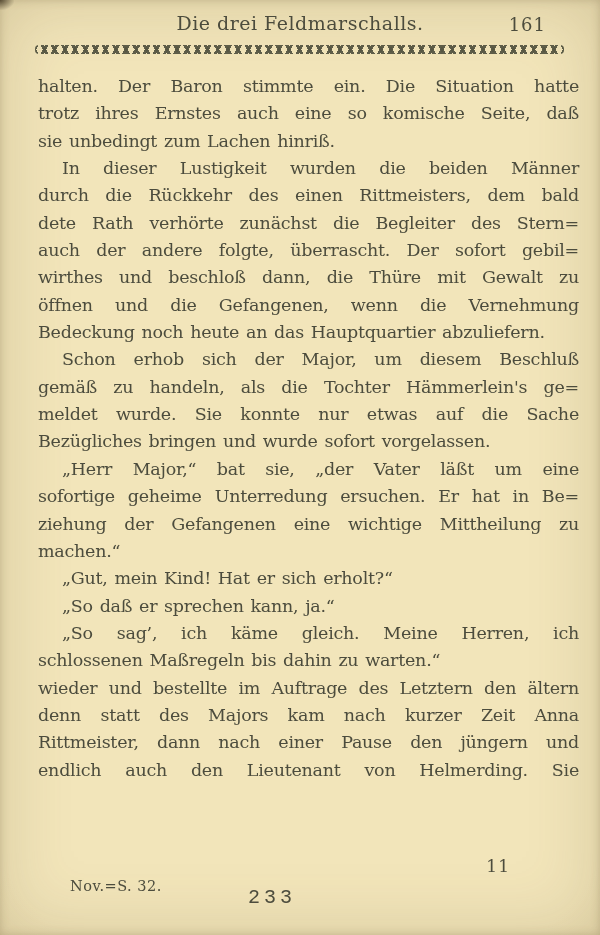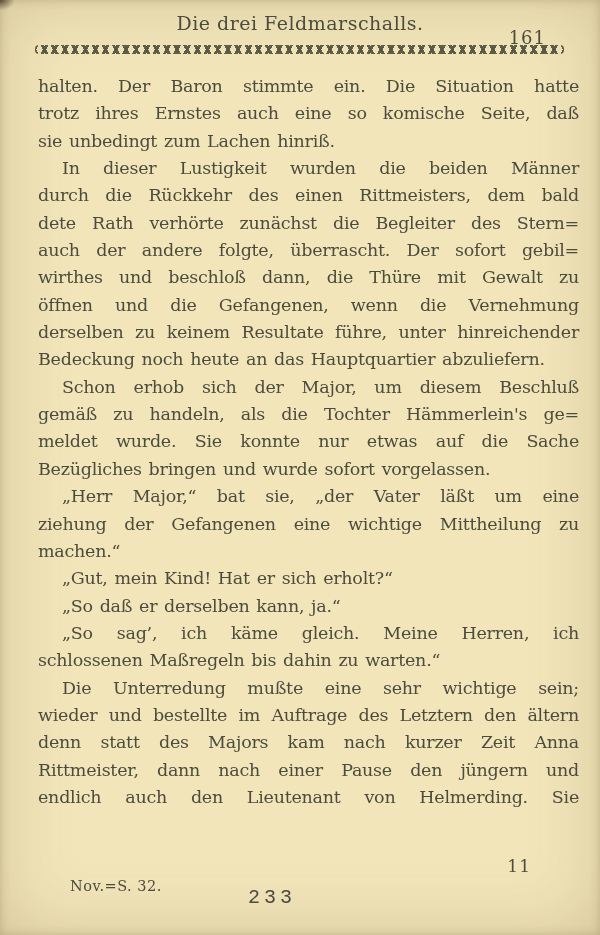--- a/index.html
+++ b/index.html
@@ -20,21 +20,21 @@
   }
   .running-head{
     position:absolute;top:12px;left:38px;right:38px;height:26px;
     font-size:19px;
   }
   .running-title{
     position:absolute;left:0;right:0;text-align:center;
     letter-spacing:0.5px;
   }
   .folio{
-    position:absolute;right:16px;top:15px;
+    position:absolute;right:16px;top:2px;
     font-size:18px;letter-spacing:1px;
   }
   .ornamental-rule{
     position:absolute;top:45px;left:35px;right:36px;height:9px;
     border-radius:4px;
     background-image:
       repeating-linear-gradient(62deg,  rgba(86,86,66,.95) 0 3px, rgba(86,86,66,0) 3px 9px),
       repeating-linear-gradient(118deg, rgba(86,86,66,.95) 0 3px, rgba(86,86,66,0) 3px 9px);
     background-size:auto auto;
   }
@@ -44,21 +44,21 @@
     word-spacing:1.5px;
   }
   .ln{ text-align:justify; text-align-last:justify; }
   .ln-last{ text-align:justify; text-align-last:left; }
   .ind{ text-indent:24px; }
   .sig-mark{
     position:absolute;left:70px;top:866px;
     font-size:14.5px;letter-spacing:0.5px;margin-top:12px;
   }
   .quire-num{
-    position:absolute;right:69px;top:856px;
+    position:absolute;right:90px;top:856px;
     font-size:17px;letter-spacing:1px;
   }
   .scan-page-num{
     position:absolute;left:0;right:56px;top:886px;
     text-align:center;font-size:20px;letter-spacing:4px;font-family:Liberation Mono, monospace;
   }
 </style>
 </head>
 <body>
 
@@ -77,40 +77,39 @@
     <div class="ln">halten.  Der Baron stimmte ein.  Die Situation hatte</div>
     <div class="ln">trotz ihres Ernstes auch eine so komische Seite, daß</div>
     <div class="ln-last">sie unbedingt zum Lachen hinriß.</div>
 
     <div class="ln ind">In dieser Lustigkeit wurden die beiden Männer</div>
     <div class="ln">durch die Rückkehr des einen Rittmeisters, dem bald</div>
     <div class="ln">dete Rath verhörte zunächst die Begleiter des Stern=</div>
     <div class="ln">auch der andere folgte, überrascht.  Der sofort gebil=</div>
     <div class="ln">wirthes und beschloß dann, die Thüre mit Gewalt zu</div>
     <div class="ln">öffnen und die Gefangenen, wenn die Vernehmung</div>
-    <div class="ln">derselben zu keinem Resultate führe, unter hinreichender</div>
     <div class="ln-last">Bedeckung noch heute an das Hauptquartier abzuliefern.</div>
 
     <div class="ln ind">Schon erhob sich der Major, um diesem Beschluß</div>
     <div class="ln">gemäß zu handeln, als die Tochter Hämmerlein's ge=</div>
     <div class="ln">meldet wurde.  Sie konnte nur etwas auf die Sache</div>
     <div class="ln-last">Bezügliches bringen und wurde sofort vorgelassen.</div>
 
     <div class="ln ind">„Herr Major,“ bat sie, „der Vater läßt um eine</div>
+    <div class="ln">sofortige geheime Unterredung ersuchen.  Er hat in Be=</div>
     <div class="ln">ziehung der Gefangenen eine wichtige Mittheilung zu</div>
     <div class="ln-last">machen.“</div>
 
     <div class="ln-last ind">„Gut, mein Kind!  Hat er sich erholt?“</div>
 
-    <div class="ln-last ind">„So daß er derselben kann, ja.“</div>
+    <div class="ln-last ind">„So daß er sprechen kann, ja.“</div>
 
     <div class="ln ind">„So sag’, ich käme gleich.  Meine Herren, ich</div>
     <div class="ln-last">schlossenen Maßregeln bis dahin zu warten.“</div>
 
-    <div class="ln ind">Die Unterredung mußte eine sehr wichtige sein;</div>
     <div class="ln">wieder und bestellte im Auftrage des Letztern den ältern</div>
     <div class="ln">denn statt des Majors kam nach kurzer Zeit Anna</div>
     <div class="ln">Rittmeister, dann nach einer Pause den jüngern und</div>
     <div class="ln">endlich auch den Lieutenant von Helmerding.  Sie</div>
   </div>
 
   <div class="sig-mark">Nov.=S. 32.</div>
   <div class="quire-num">11</div>
   <div class="scan-page-num">233</div>
 

